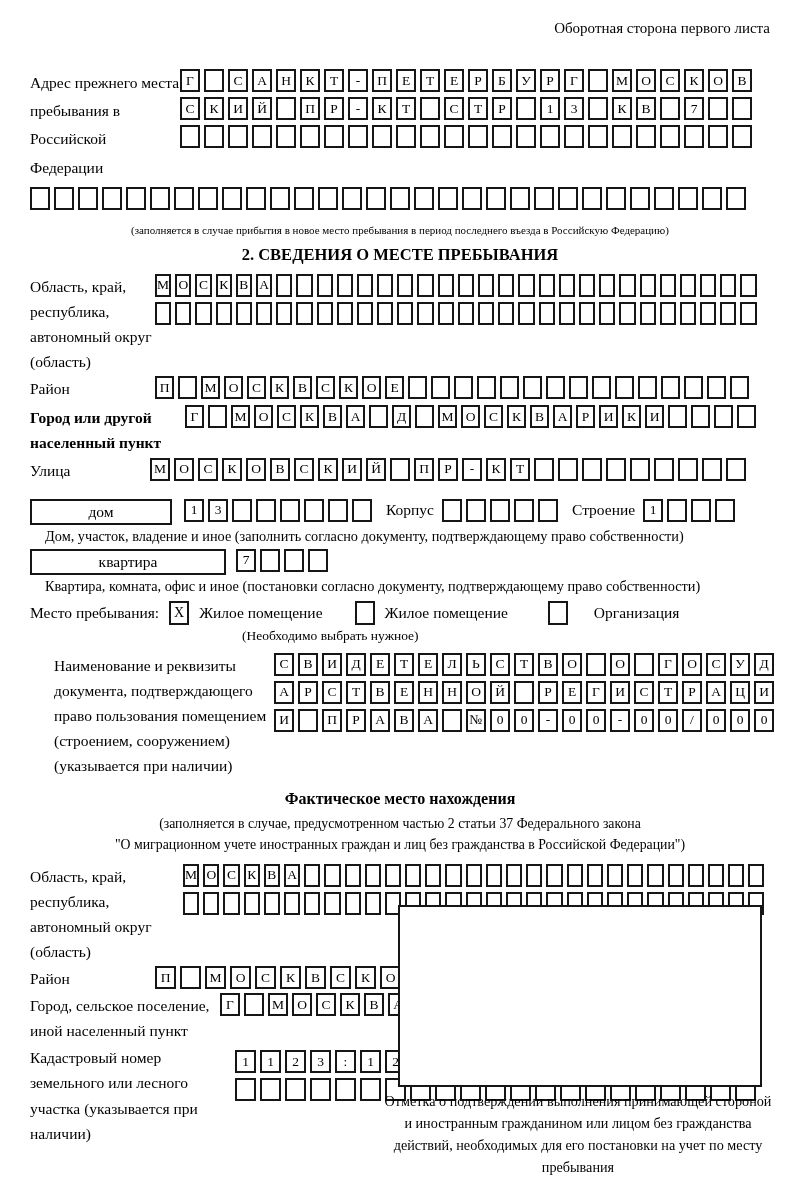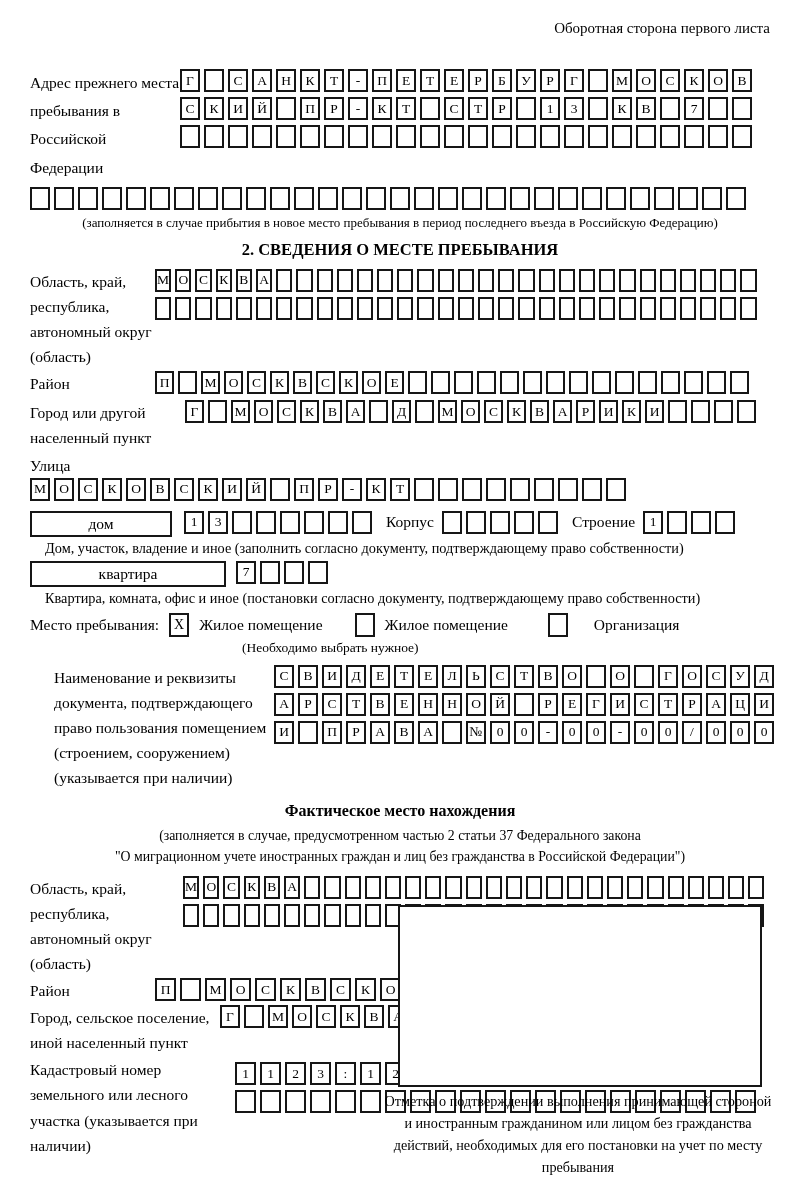--- a/index.html
+++ b/index.html
@@ -13,35 +13,35 @@
   .blockA{display:flex;margin-top:32px;}
   .blockA .flabel{width:150px;line-height:1.82;}
   .cellcol{display:flex;flex-direction:column;gap:5px;}
   .cells{display:flex;gap:4px;--cw:20px;}
   .cell{
     width:var(--cw);height:23px;border:2px solid #161616;box-sizing:border-box;
     display:flex;align-items:center;justify-content:center;
     font-size:13.5px;flex:none;background:#fff;
   }
   .row4{margin-top:5px;}
-  .center-note{text-align:center;font-size:13px;margin-top:5px;}
+  .center-note{text-align:center;font-size:11px;margin-top:14px;}
   .sec-title{text-align:center;font-weight:bold;font-size:16.5px;margin:9px 0 9px 0;}
   .frow{display:flex;align-items:flex-start;}
   .w125{width:125px;flex:none;}
   .w120{width:120px;flex:none;}
   .w150{width:150px;flex:none;}
   .w153{width:153px;flex:none;}
-  .w155{width:155px;flex:none;}
+  .w155{width:155px;flex:none;font-weight:bold;}
   .w190{width:190px;flex:none;}
   .w205{width:205px;flex:none;}
   .w220{width:220px;flex:none;}
   .cwA{--cw:16.2px;}
   .cwB{--cw:19px;}
   .cwC{--cw:21px;}
-  .mb2{margin-bottom:2px;} .mb4{margin-bottom:4px;} .mb6{margin-bottom:10px;flex-direction:column;}
+  .mb2{margin-bottom:2px;} .mb4{margin-bottom:4px;} .mb6{margin-bottom:16px;}
   .fieldbox{
     border:2px solid #161616;height:26px;box-sizing:border-box;flex:none;
     display:flex;align-items:center;justify-content:center;font-size:15.5px;background:#fff;
   }
   .housebox{width:142px;margin-right:12px;}
   .kvbox{width:196px;margin-right:10px;}
   .inline-label{font-size:15.5px;margin:2px 8px 0 14px;flex:none;}
   .left-note{font-size:14.3px;margin:3px 0 4px 15px;}
   .stay-row{align-items:center;margin-top:6px;}
   .stay-label{font-size:15.5px;margin-right:10px;}

